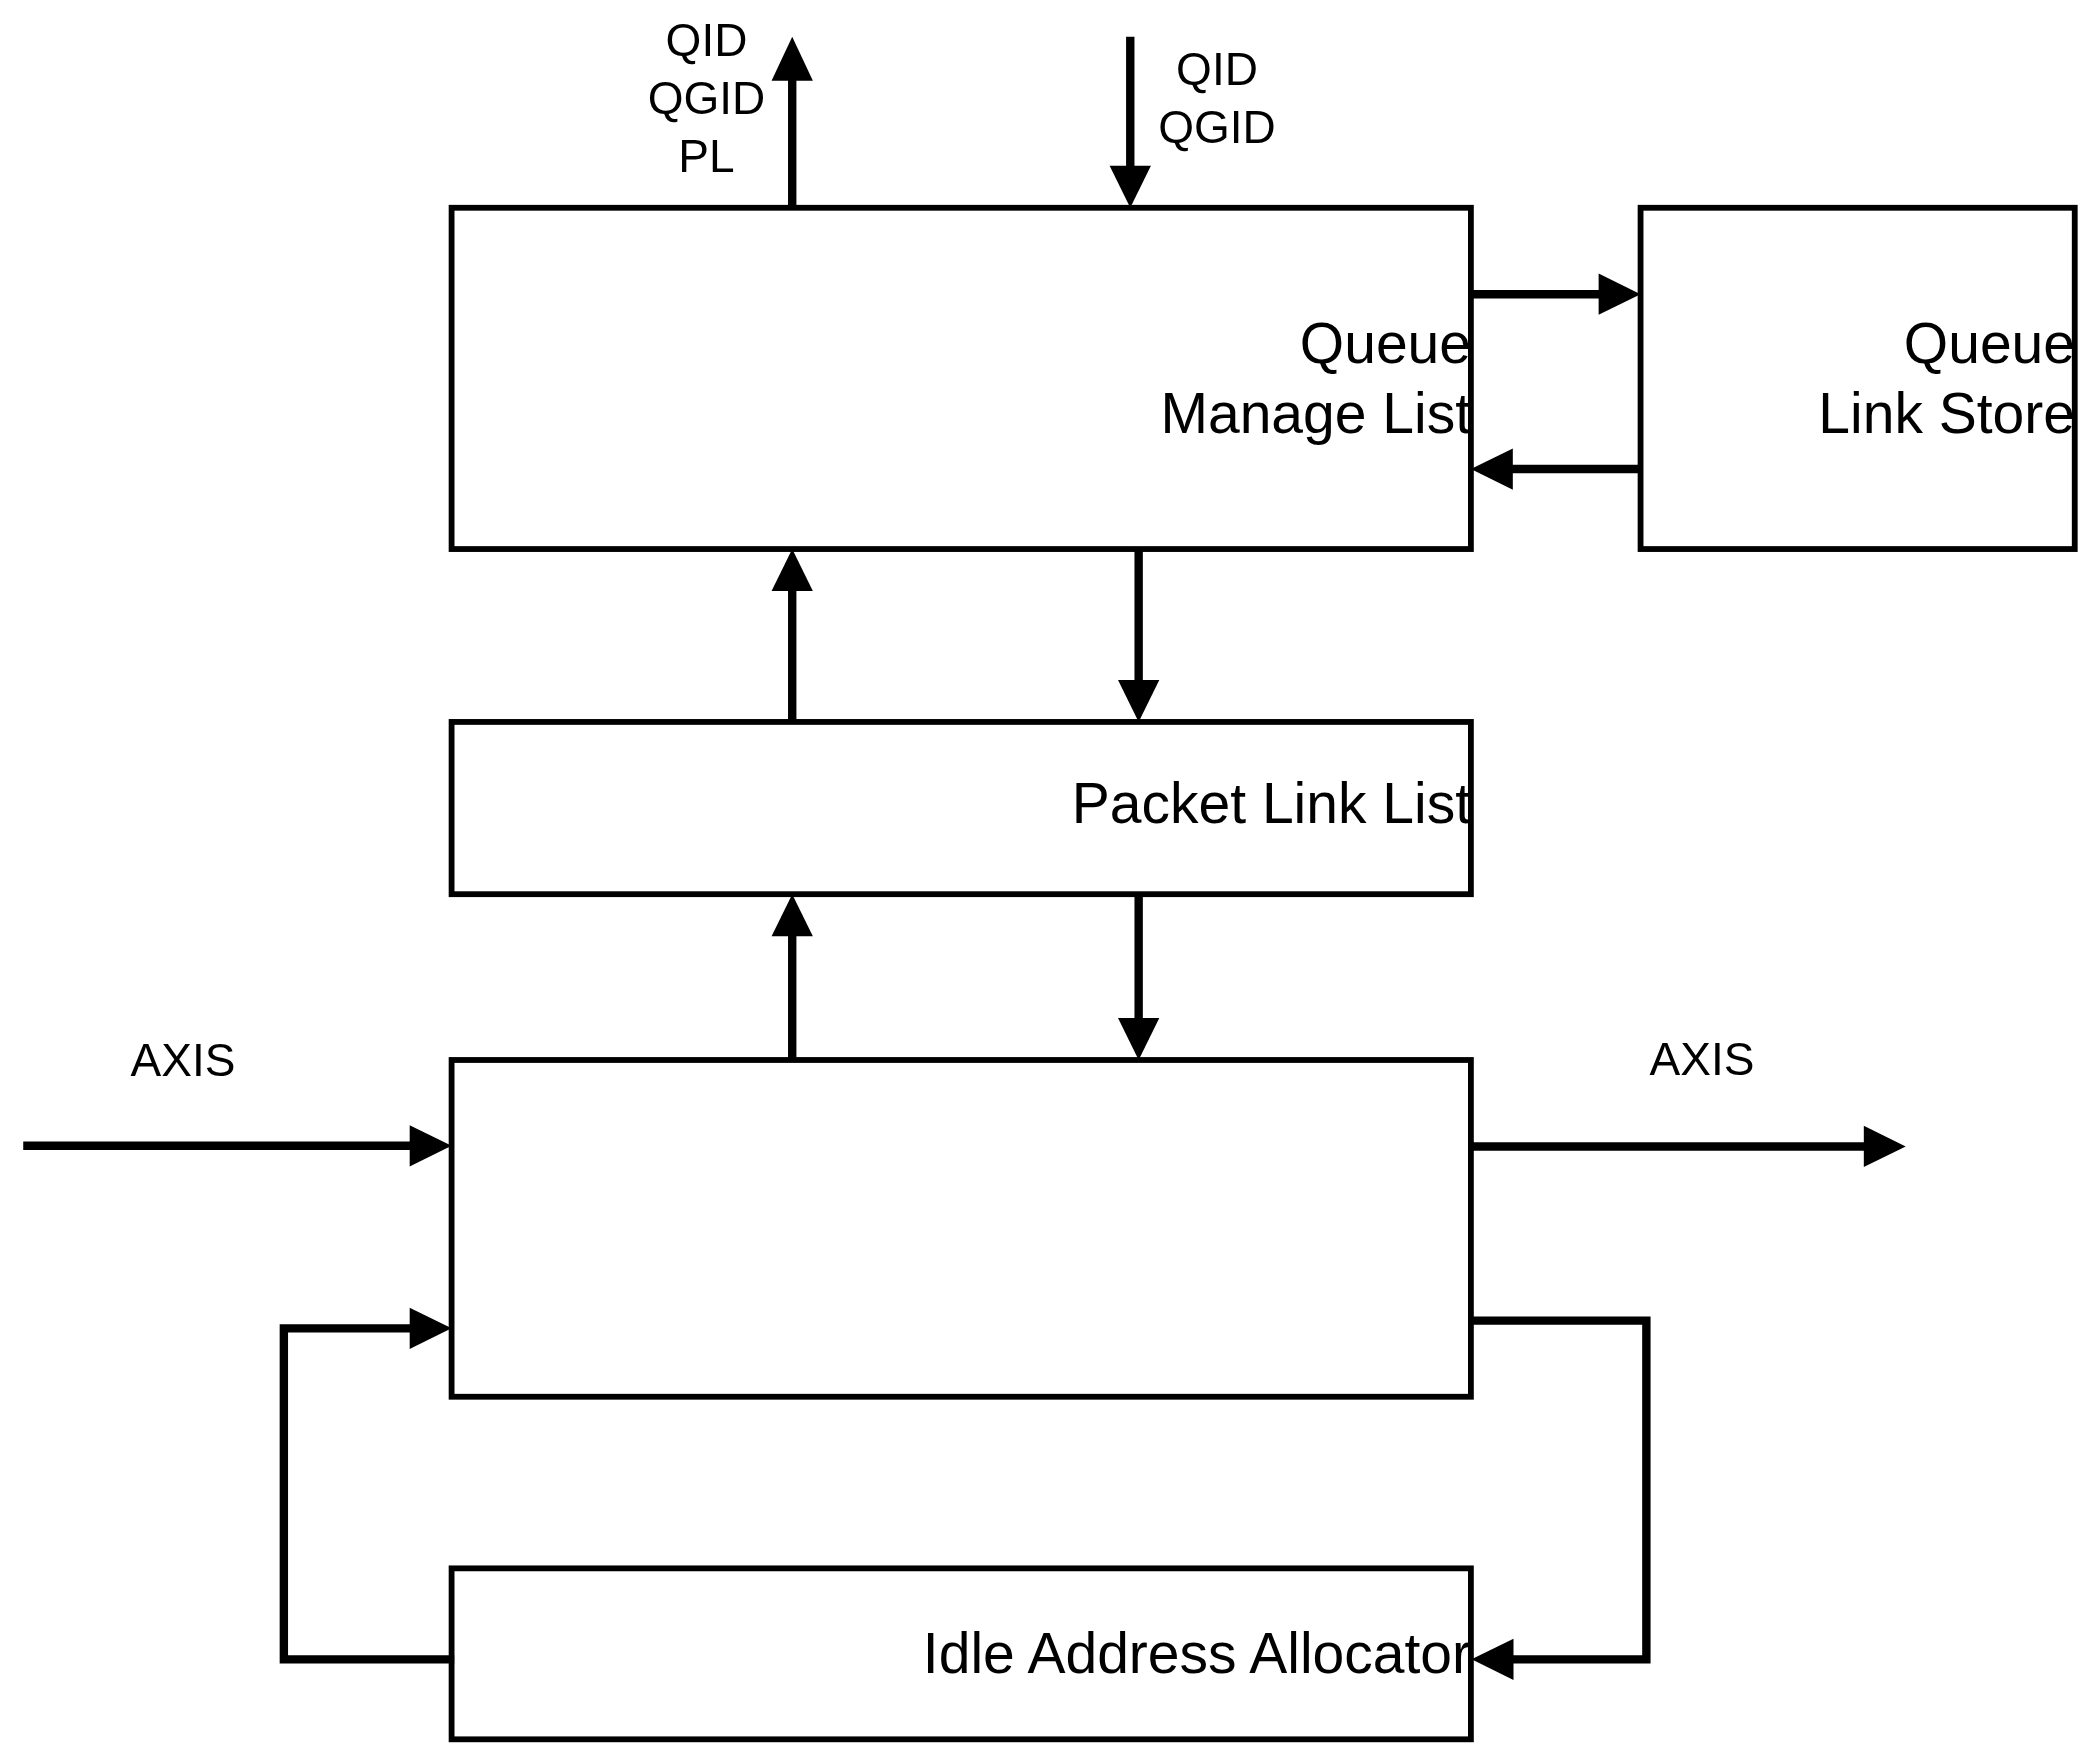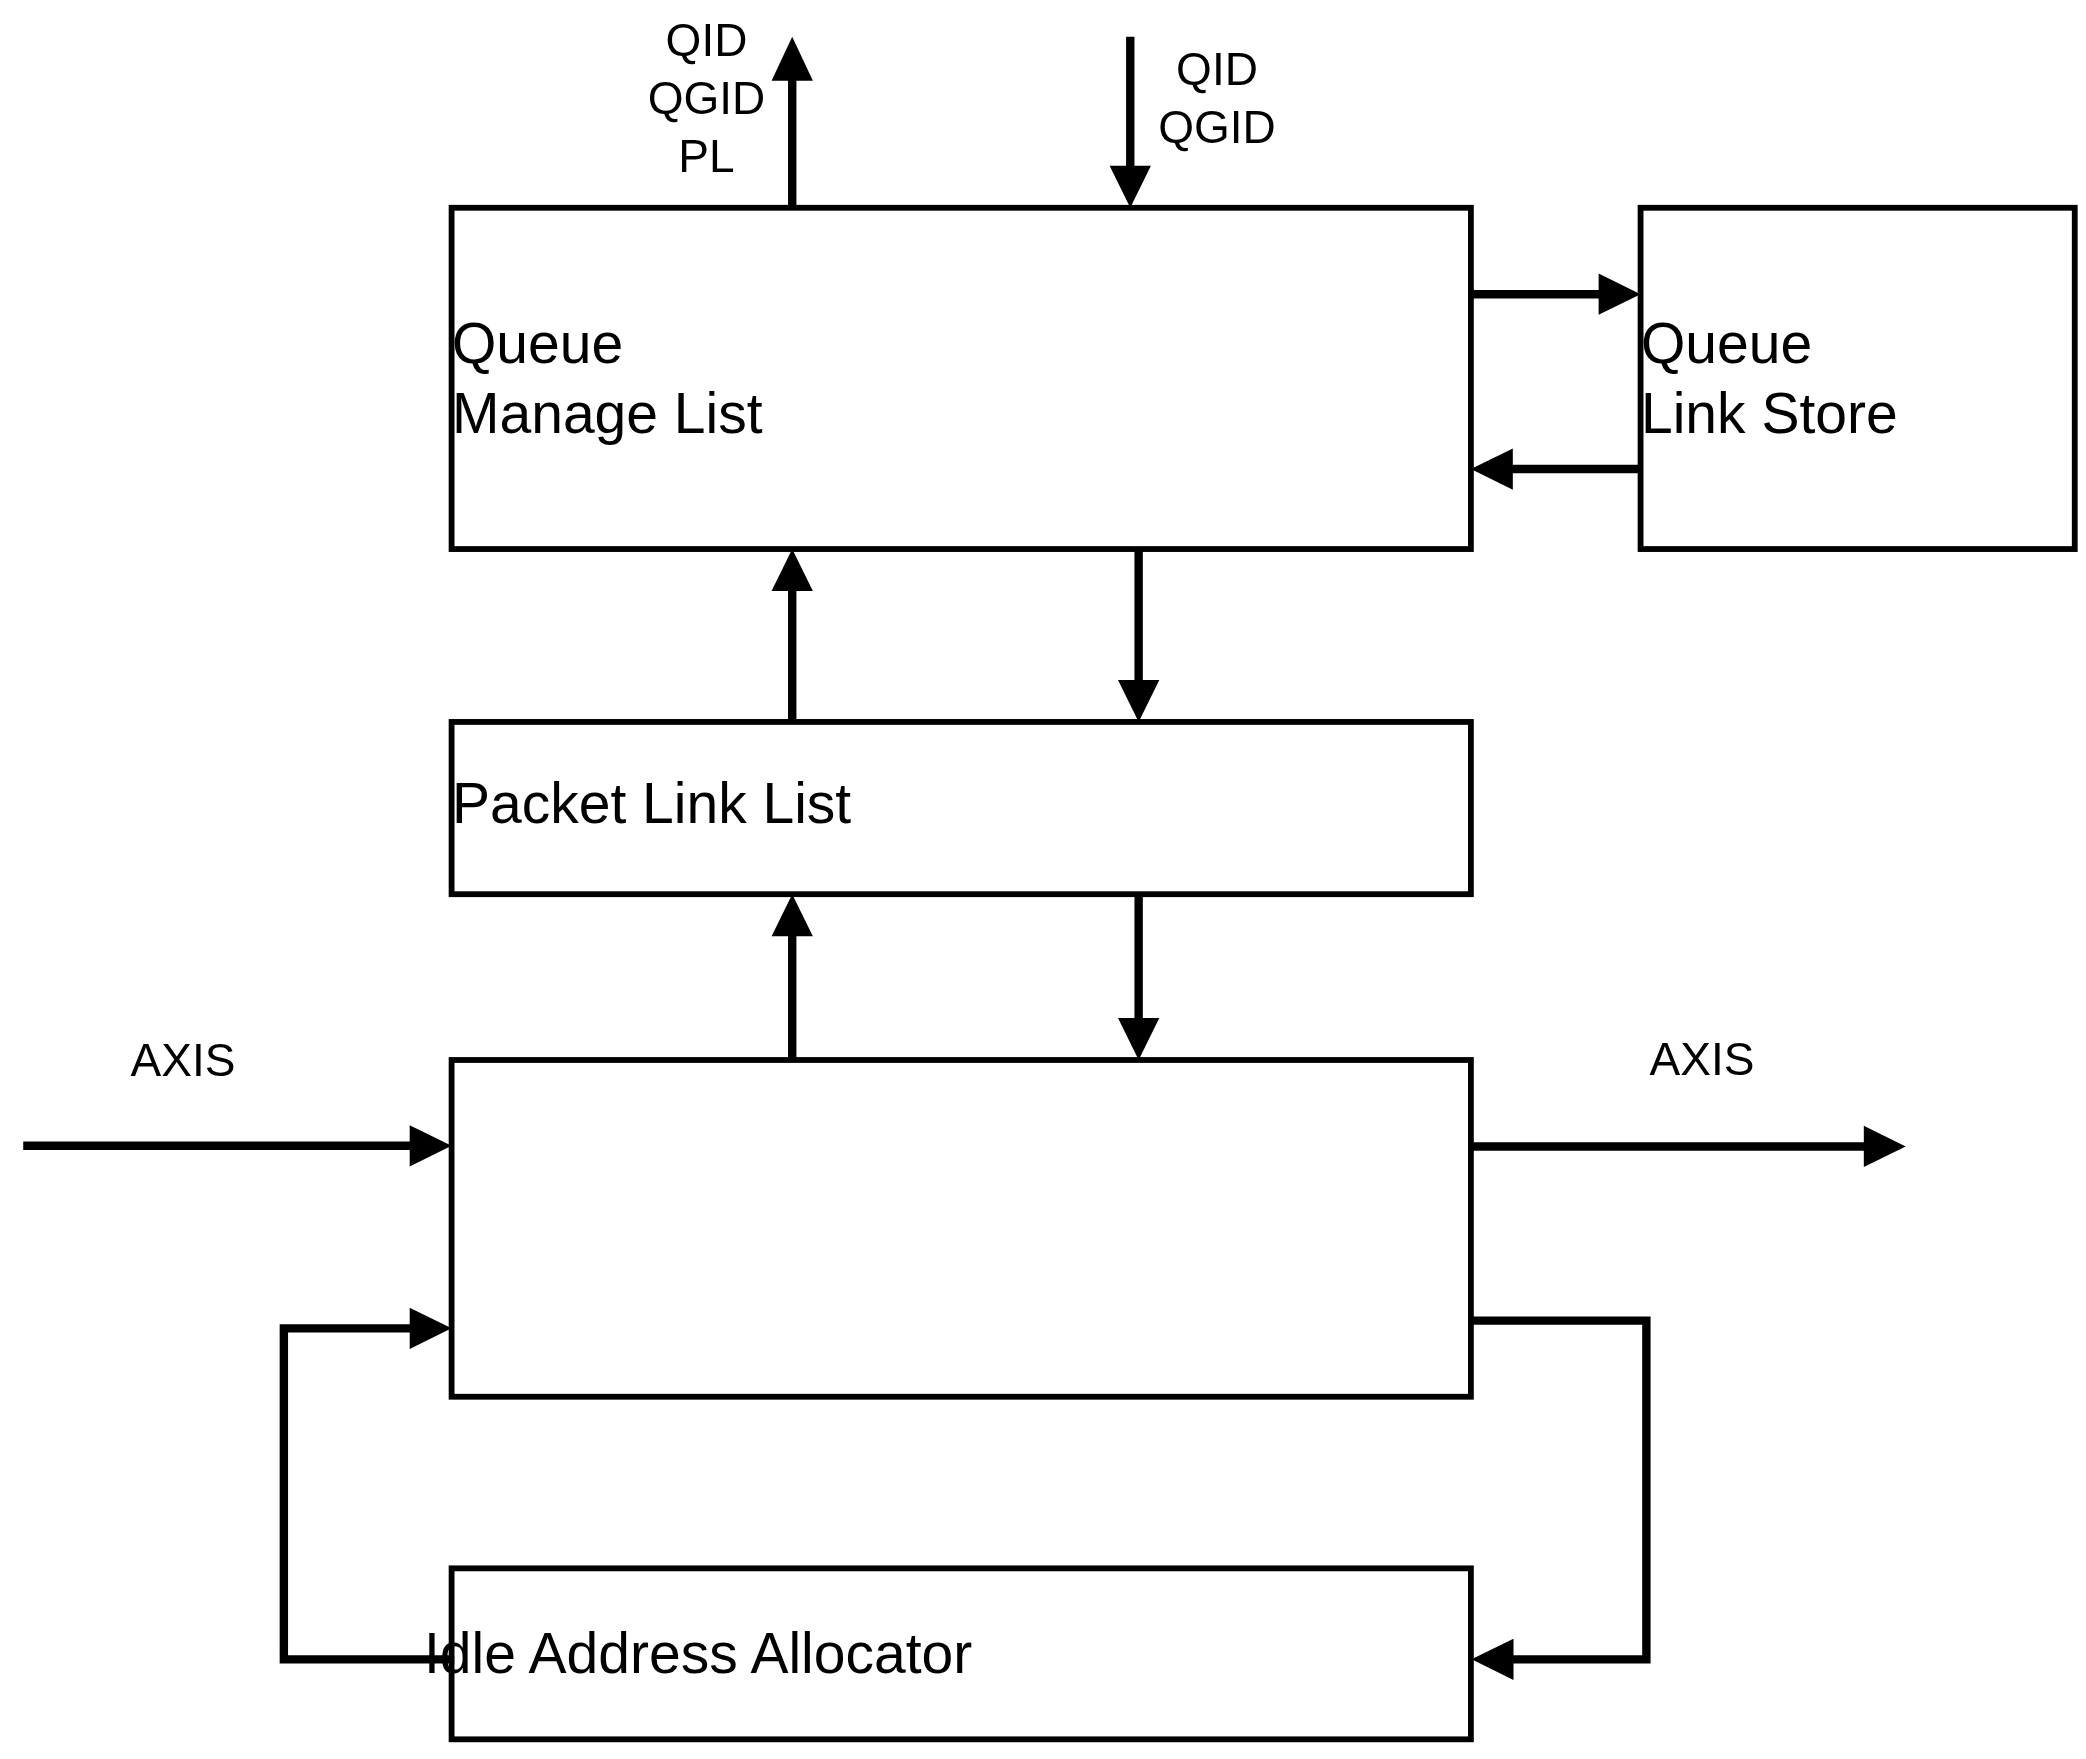--- a/index.html
+++ b/index.html
@@ -14,21 +14,21 @@
   }
   .canvas svg {
     position: absolute;
     left: 0; top: 0;
     width: 100%; height: 100%;
   }
   .box-label {
     position: absolute;
     display: flex;
     flex-direction: column;
-    align-items: flex-start;
+    align-items: flex-end;
     justify-content: center;
     text-align: center;
     font-size: 57px;
     line-height: 1.22;
     color: #000000;
     pointer-events: none;
   }
   .edge-label {
     position: absolute;
     text-align: center;
@@ -94,21 +94,21 @@
   </div>
 
   <div class="box-label" style="left:1641px; top:208px; width:434px; height:341px;">
     <div>Queue</div>
     <div>Link Store</div>
   </div>
 
   <div class="box-label" style="left:452px; top:718px; width:1019px; height:172px;">Packet Link List</div>
 
 
-  <div class="box-label" style="left:424px; top:1568px; width:1019px; height:171px;">Idle Address Allocator</div>
+  <div class="box-label" style="left:452px; top:1568px; width:1019px; height:171px;">Idle Address Allocator</div>
 
   <div class="edge-label" style="left:616px; top:11px; width:181px;">
     <div>QID</div>
     <div>QGID</div>
     <div>PL</div>
   </div>
 
   <div class="edge-label" style="left:1133px; top:40px; width:168px;">
     <div>QID</div>
     <div>QGID</div>

